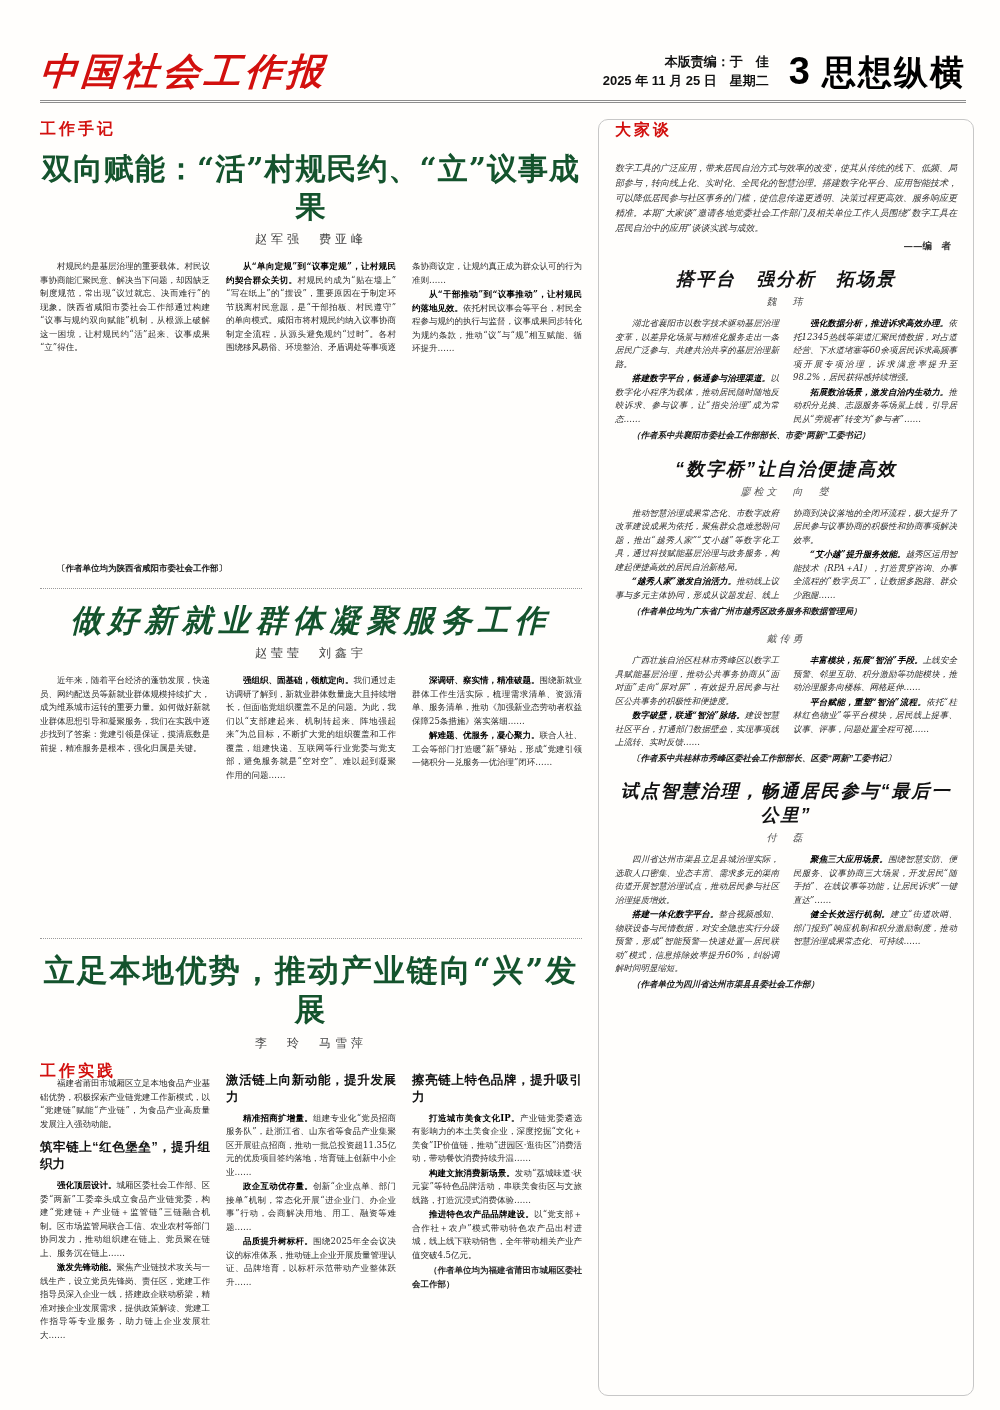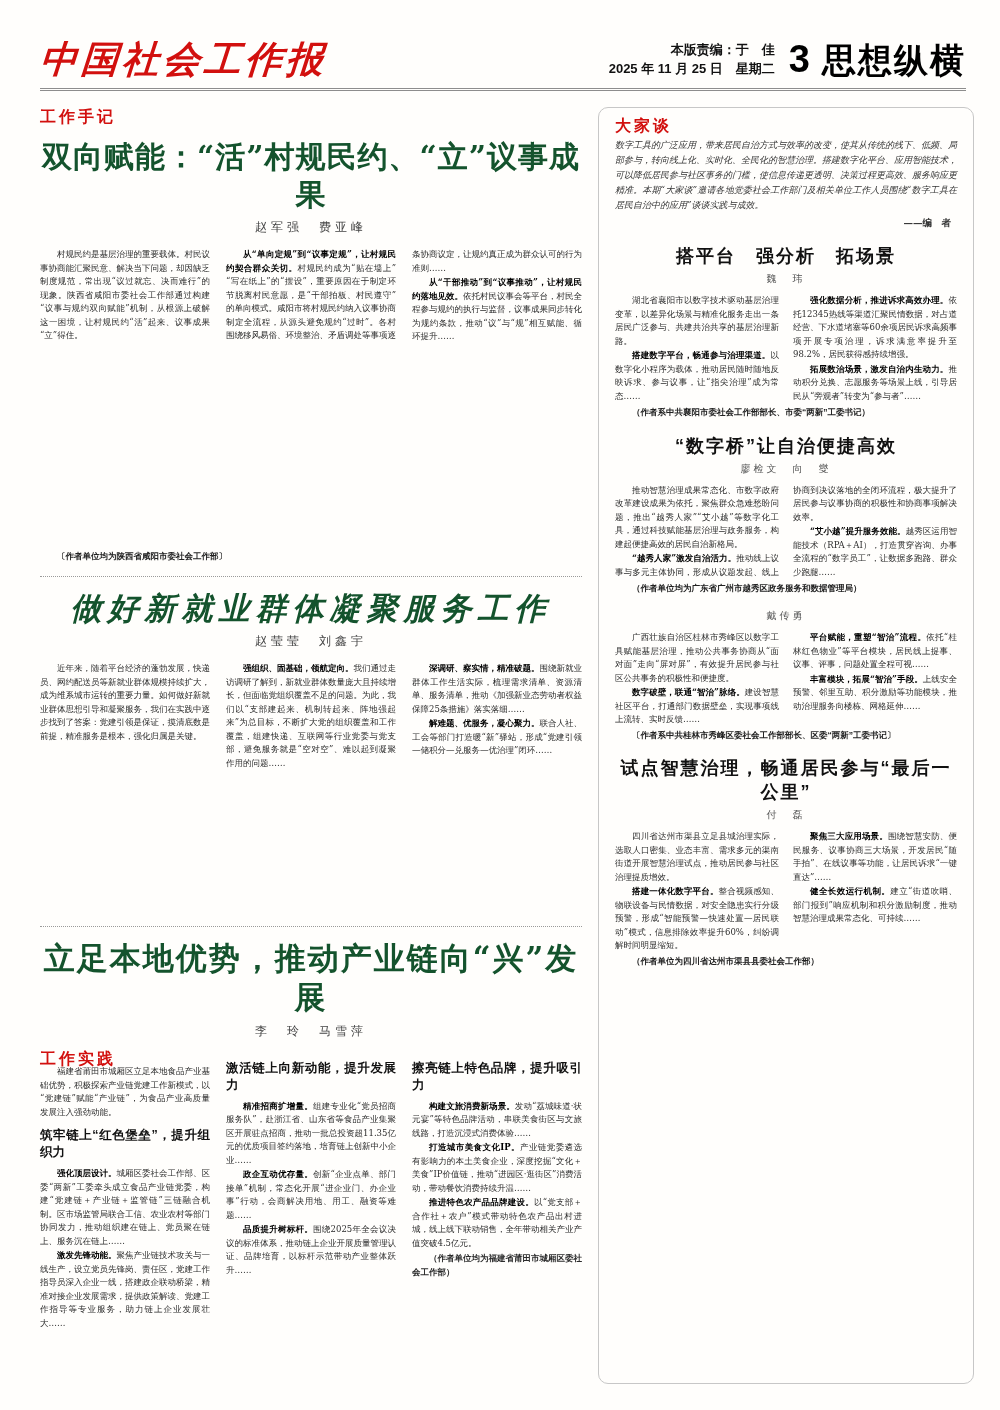--- a/index.html
+++ b/index.html
@@ -8,32 +8,32 @@
     margin:0 auto;background:#fffefc;
     padding:40px 34px 24px 40px;
     font-family:"DejaVu Serif","Liberation Serif",serif;
     color:#222;overflow:hidden;
   }
   
   .masthead{display:flex;justify-content:space-between;align-items:flex-end;
     border-bottom:3px double #8d8d8d;padding-bottom:10px;}
   .logo{font-size:37px;font-weight:bold;font-style:italic;color:#d2100e;
     letter-spacing:4px;line-height:1;transform:skewX(-4deg);}
-  .mast-right{display:flex;align-items:center;gap:14px;
-    font-family:"Liberation Sans","DejaVu Sans",sans-serif;}
+  .mast-right{display:flex;align-items:center;gap:20px;
+    font-family:"Liberation Sans","DejaVu Sans",sans-serif;margin-top:12px;}
   .mast-meta{text-align:right;font-size:13px;line-height:19px;color:#111;font-weight:bold;}
   .mast-meta .date{font-weight:bold;}
   .page-id{font-size:34px;font-weight:bold;color:#000000;line-height:1;letter-spacing:2px;
     font-family:"Liberation Sans","DejaVu Sans",sans-serif;}
   .page-id .num{font-size:38px;margin-right:10px;}
   
   .main{display:flex;margin-top:16px;}
   .left-col{width:542px;flex:none;}
   .right-box{width:376px;flex:none;margin-left:16px;box-sizing:border-box;
-    border:1px solid #c7c7c7;border-radius:10px;padding:8px 16px 10px;background:#fffefc;}
+    border:1px solid #c7c7c7;border-radius:10px;padding:0 16px 10px;background:#fffefc;}
   
   .section-label{color:#d2100e;font-weight:bold;font-size:16px;letter-spacing:3px;
     font-family:"Liberation Sans","DejaVu Sans",sans-serif;}
   .headline{font-weight:bold;text-align:center;color:#14532d;margin:10px 0 6px;line-height:1.25;}
   .h1a{font-size:30px;letter-spacing:1px;}
   .h2a{font-size:31px;letter-spacing:6px;font-style:italic;}
   .h3a{font-size:31px;letter-spacing:2px;}
   .byline{text-align:center;font-size:12px;color:#444;letter-spacing:4px;margin:6px 0 12px;}
   .bodytext{font-size:8.5px;line-height:13.5px;text-align:justify;color:#2b2b2b;}
   .cols3{column-count:3;column-gap:16px;}
@@ -43,23 +43,23 @@
   .attribution{margin:2px 0 0;text-indent:2em;font-weight:bold;font-size:8.5px;
     line-height:13.5px;font-family:"Liberation Sans","DejaVu Sans",sans-serif;}
   .dotted-sep{border:none;border-top:1.5px dotted #9a9a9a;margin:12px 0;}
   
   .threecol{display:flex;gap:16px;justify-content:center;}
   .threecol .col{flex:1;min-width:0;}
   .subhead{font-size:12.5px;font-weight:bold;color:#111;margin:8px 0 6px;
     font-family:"Liberation Sans","DejaVu Sans",sans-serif;line-height:1.35;}
   
   .talks-intro{font-size:9px;line-height:15px;text-align:justify;color:#333;
-    font-style:italic;margin-top:1px;}
+    font-style:italic;margin-top:20px;}
   .editor-sig{text-align:right;font-size:9.5px;font-weight:bold;color:#333;margin:4px 6px 2px 0;}
-  .talk-article{margin-top:14px;}
+  .talk-article{margin-top:14px;font-style:italic;}
   .talk-headline{font-size:18px;font-weight:bold;text-align:center;color:#111;
     letter-spacing:2px;font-family:"Liberation Sans","DejaVu Sans",sans-serif;margin:4px 0 2px;}
   .talk-byline{text-align:center;font-size:10px;color:#555;letter-spacing:3px;margin:4px 0 8px;}
   .talk-body{font-size:8.5px;line-height:13.5px;}
   .fill1{min-height:300px;} .fill2{min-height:252px;} .fill3 .col{min-height:332px;}
 </style>
 </head>
 <body>
 
 <div class="page">
@@ -127,22 +127,22 @@
             <div class="subhead">激活链上向新动能，提升发展力</div>
             <div>
                 <p class="para"><b>精准招商扩增量。</b>组建专业化“党员招商服务队”，赴浙江省、山东省等食品产业集聚区开展驻点招商，推动一批总投资超11.35亿元的优质项目签约落地，培育链上创新中小企业……</p>
                 <p class="para"><b>政企互动优存量。</b>创新“企业点单、部门接单”机制，常态化开展“进企业门、办企业事”行动，会商解决用地、用工、融资等难题……</p>
                 <p class="para"><b>品质提升树标杆。</b>围绕2025年全会议决议的标准体系，推动链上企业开展质量管理认证、品牌培育，以标杆示范带动产业整体跃升……</p>
               </div>
           </div>
           <div class="col">
             <div class="subhead">擦亮链上特色品牌，提升吸引力</div>
             <div>
+                <p class="para"><b>打造城市美食文化IP。</b>产业链党委遴选有影响力的本土美食企业，深度挖掘“文化＋美食”IP价值链，推动“进园区·逛街区”消费活动，带动餐饮消费持续升温……</p>
                 <p class="para"><b>构建文旅消费新场景。</b>发动“荔城味道·状元宴”等特色品牌活动，串联美食街区与文旅线路，打造沉浸式消费体验……</p>
-                <p class="para"><b>打造城市美食文化IP。</b>产业链党委遴选有影响力的本土美食企业，深度挖掘“文化＋美食”IP价值链，推动“进园区·逛街区”消费活动，带动餐饮消费持续升温……</p>
                 <p class="para"><b>推进特色农产品品牌建设。</b>以“党支部＋合作社＋农户”模式带动特色农产品出村进城，线上线下联动销售，全年带动相关产业产值突破4.5亿元。</p>
               </div>
             <p class="attribution">（作者单位均为福建省莆田市城厢区委社会工作部）</p>
           </div>
         </div>
       </div>
 
     </div>
 
     <div class="right-box">
@@ -171,22 +171,22 @@
             <p class="para"><b>“艾小越”提升服务效能。</b>越秀区运用智能技术（RPA＋AI），打造贯穿咨询、办事全流程的“数字员工”，让数据多跑路、群众少跑腿……</p>
           </div>
         <p class="attribution">（作者单位均为广东省广州市越秀区政务服务和数据管理局）</p>
       </div>
 
       <div class="talk-article">
         <div class="talk-byline">戴传勇</div>
         <div class="talk-body bodytext cols2">
             <p class="para">广西壮族自治区桂林市秀峰区以数字工具赋能基层治理，推动公共事务协商从“面对面”走向“屏对屏”，有效提升居民参与社区公共事务的积极性和便捷度。</p>
             <p class="para"><b>数字破壁，联通“智治”脉络。</b>建设智慧社区平台，打通部门数据壁垒，实现事项线上流转、实时反馈……</p>
+            <p class="para"><b>丰富模块，拓展“智治”手段。</b>上线安全预警、邻里互助、积分激励等功能模块，推动治理服务向楼栋、网格延伸……</p>
             <p class="para"><b>平台赋能，重塑“智治”流程。</b>依托“桂林红色物业”等平台模块，居民线上提事、议事、评事，问题处置全程可视……</p>
-            <p class="para"><b>丰富模块，拓展“智治”手段。</b>上线安全预警、邻里互助、积分激励等功能模块，推动治理服务向楼栋、网格延伸……</p>
           </div>
         <p class="attribution">〔作者系中共桂林市秀峰区委社会工作部部长、区委“两新”工委书记〕</p>
       </div>
 
       <div class="talk-article">
         <div class="talk-headline">试点智慧治理，畅通居民参与“最后一公里”</div>
         <div class="talk-byline">付　磊</div>
         <div class="talk-body bodytext cols2">
             <p class="para">四川省达州市渠县立足县城治理实际，选取人口密集、业态丰富、需求多元的渠南街道开展智慧治理试点，推动居民参与社区治理提质增效。</p>
             <p class="para"><b>搭建一体化数字平台。</b>整合视频感知、物联设备与民情数据，对安全隐患实行分级预警，形成“智能预警—快速处置—居民联动”模式，信息排除效率提升60%，纠纷调解时间明显缩短。</p>

